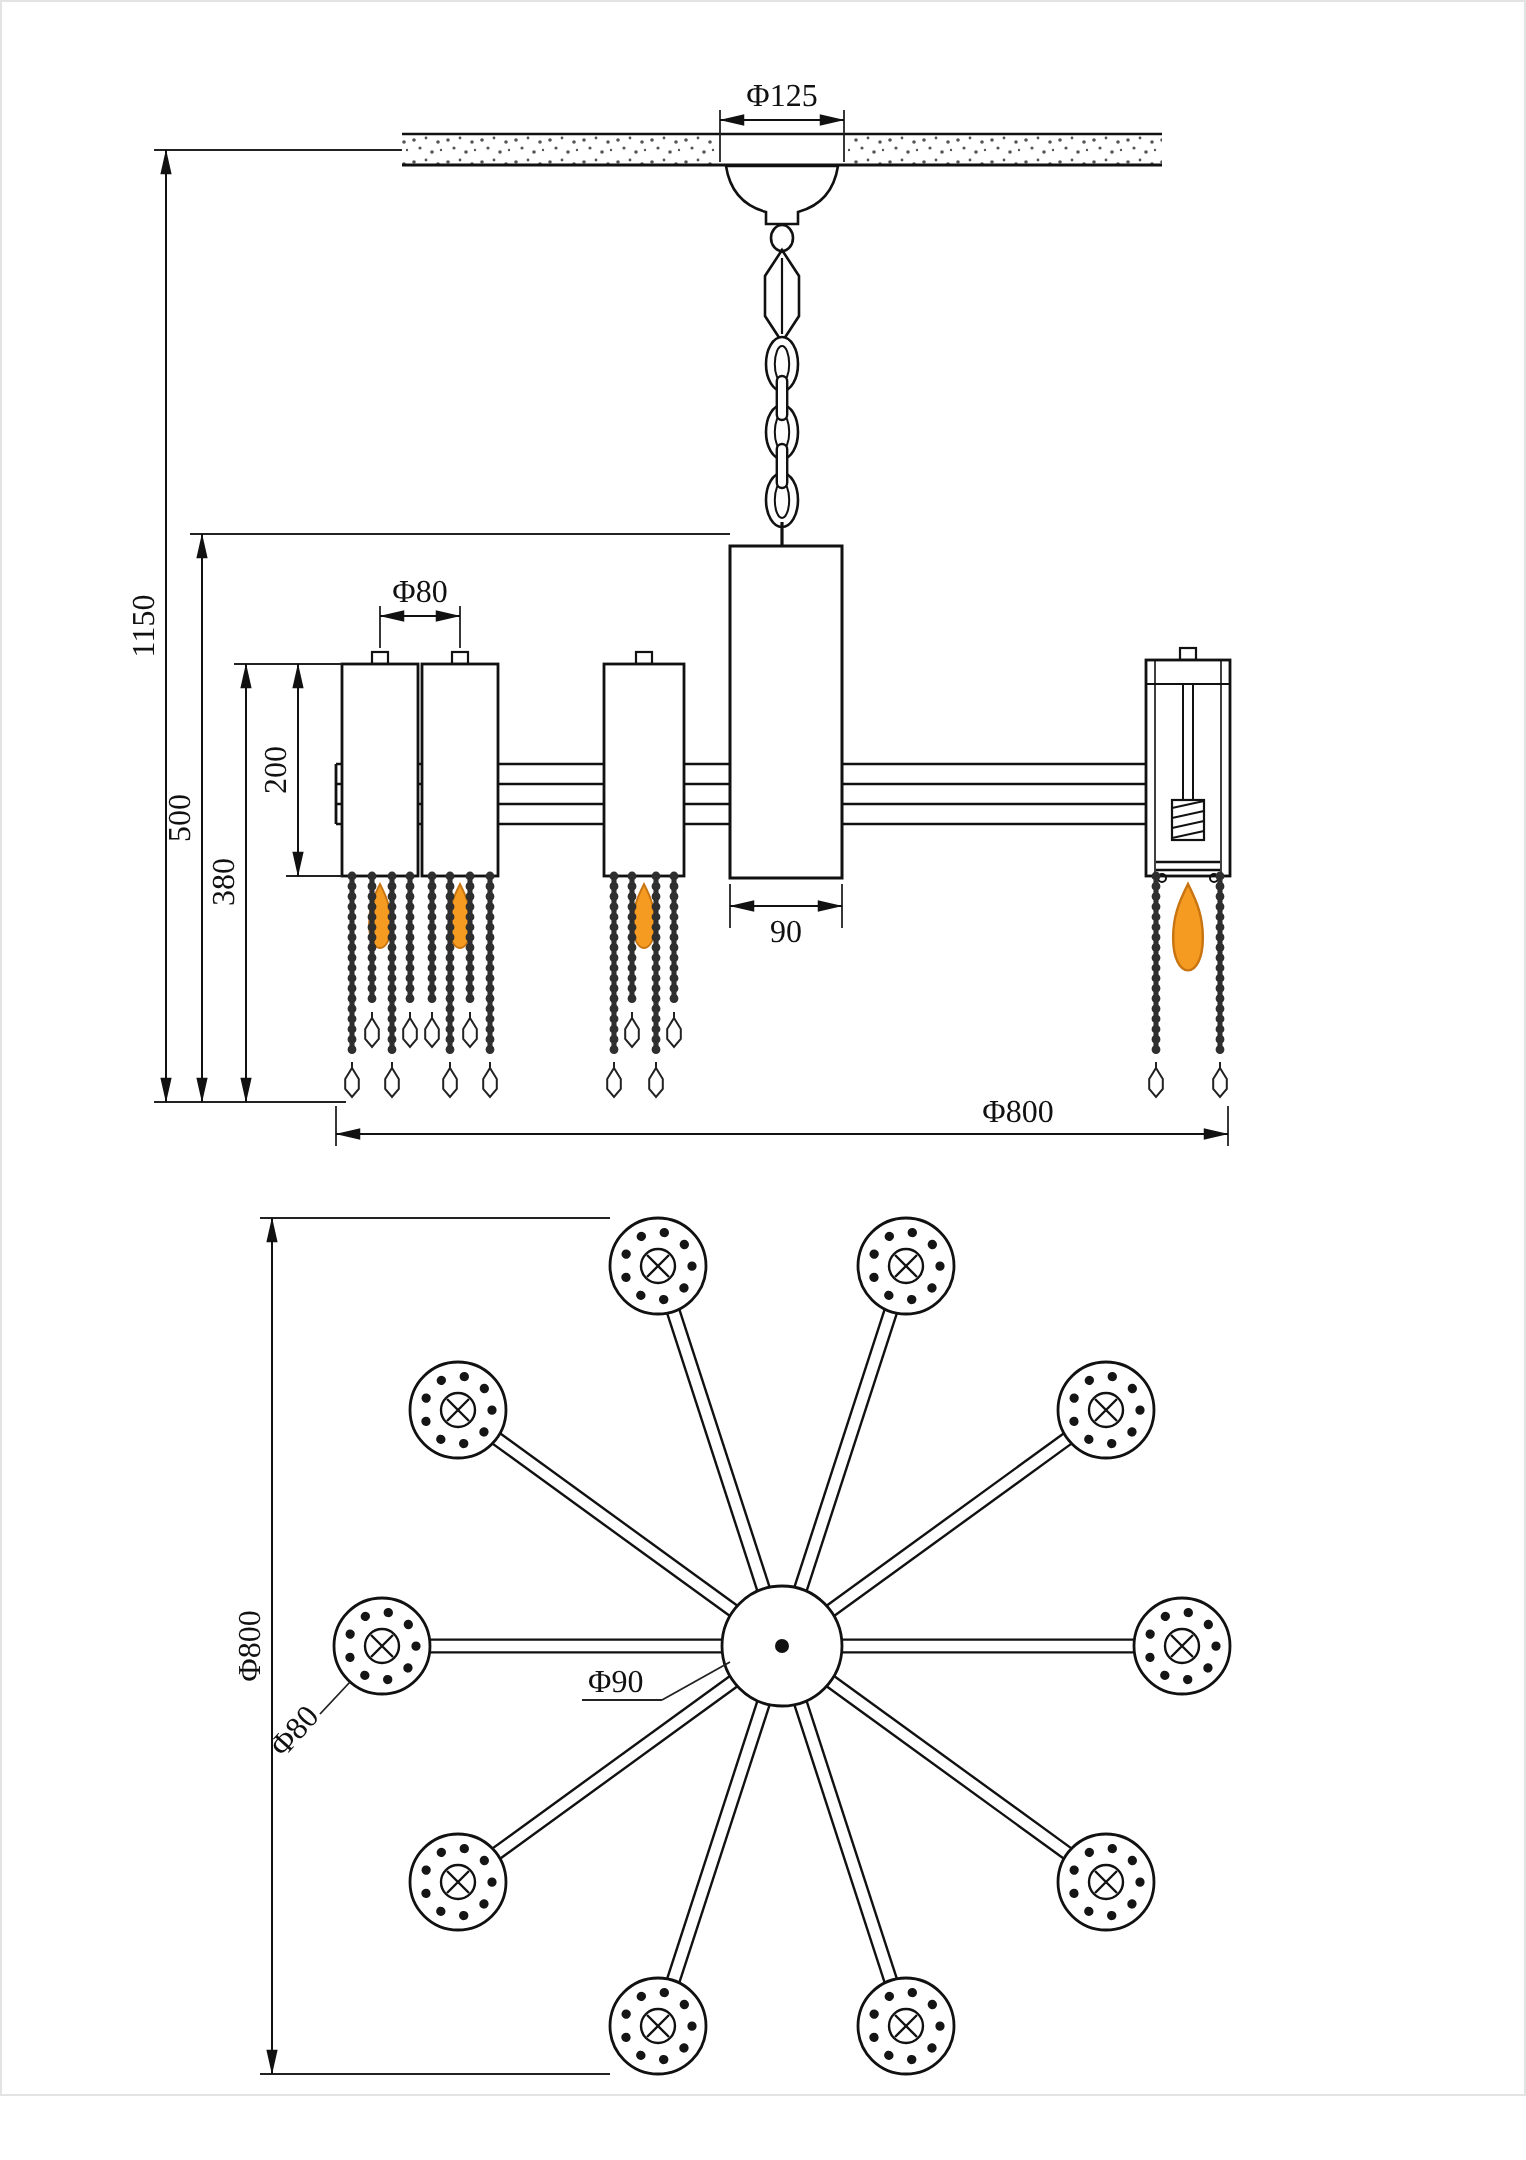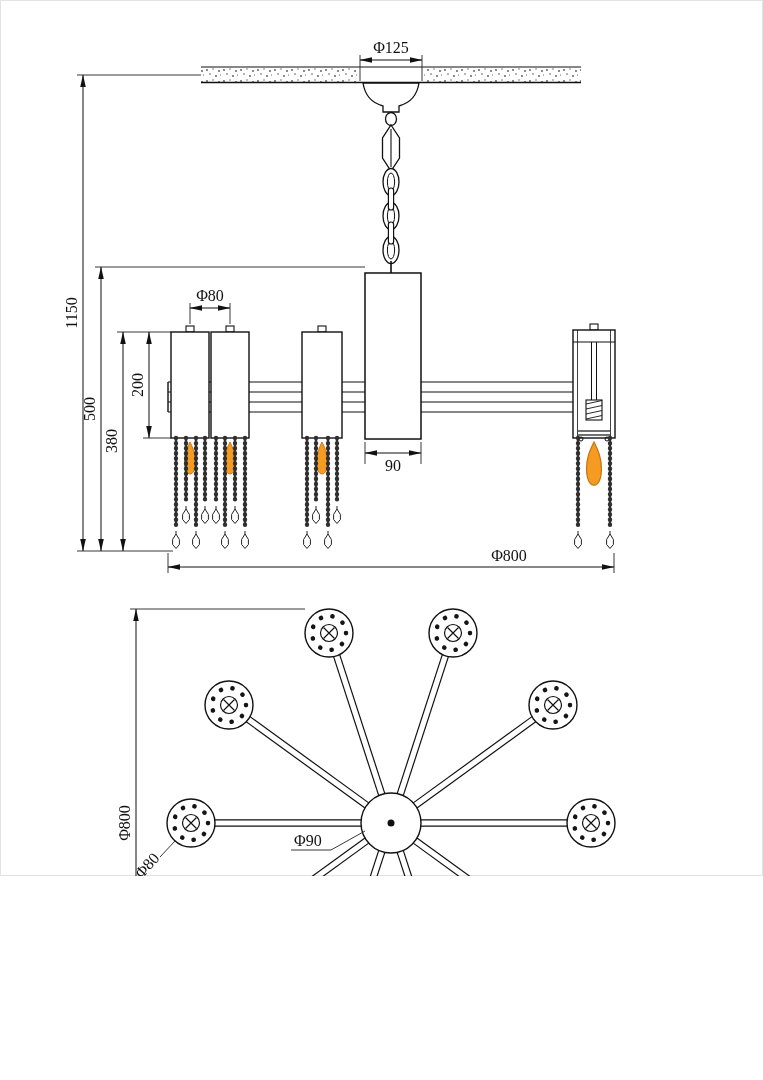--- a/index.html
+++ b/index.html
@@ -1,17 +1,17 @@
 <!DOCTYPE html>
 <html><head>
 <meta charset="utf-8">
 <style>
   html,body{margin:0;padding:0;background:#ffffff;}
   .page{
-    position:relative;width:763px;height:876px;background:#fff;
+    position:relative;width:763px;height:1048px;background:#fff;
     border:1px solid #e3e3e3;box-sizing:border-box;
     font-family:"Liberation Serif",serif;
   }
   svg{display:block;}
   text{font-family:"Liberation Serif",serif;fill:#111;}
   .dim{font-size:16px;}
   .ext{stroke:#222;stroke-width:0.9;}
   .dimline{stroke:#111;stroke-width:1;}
   .ol{stroke:#111;fill:#fff;}
 </style>

